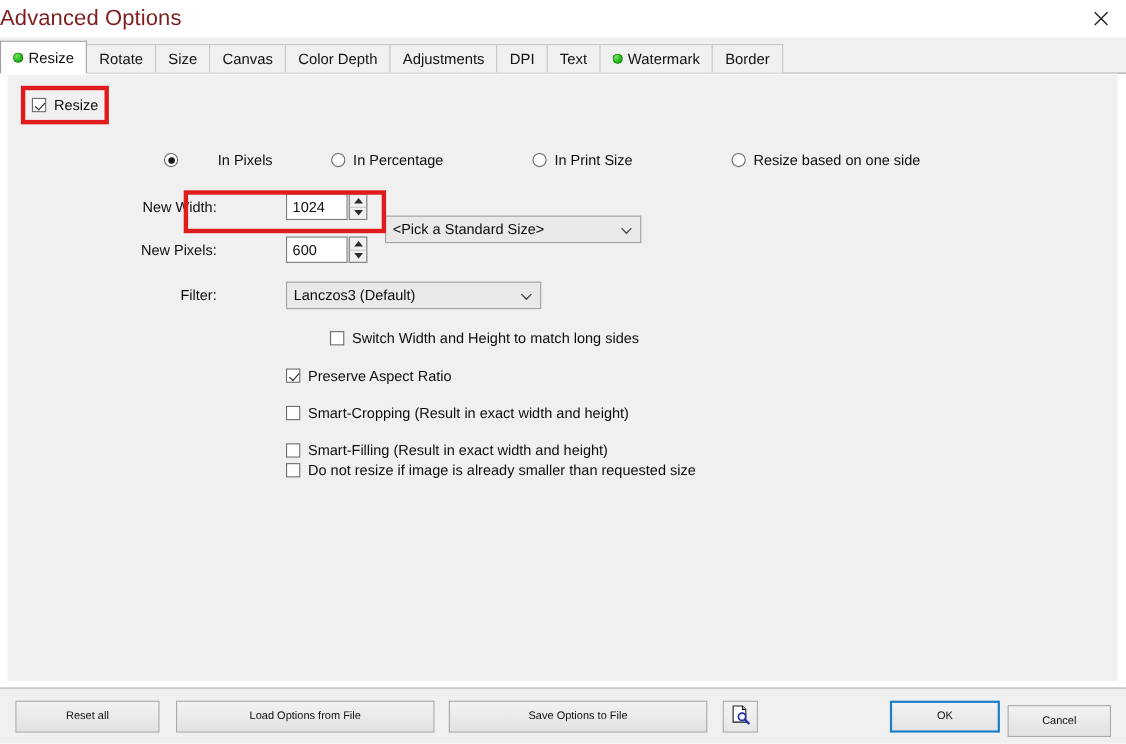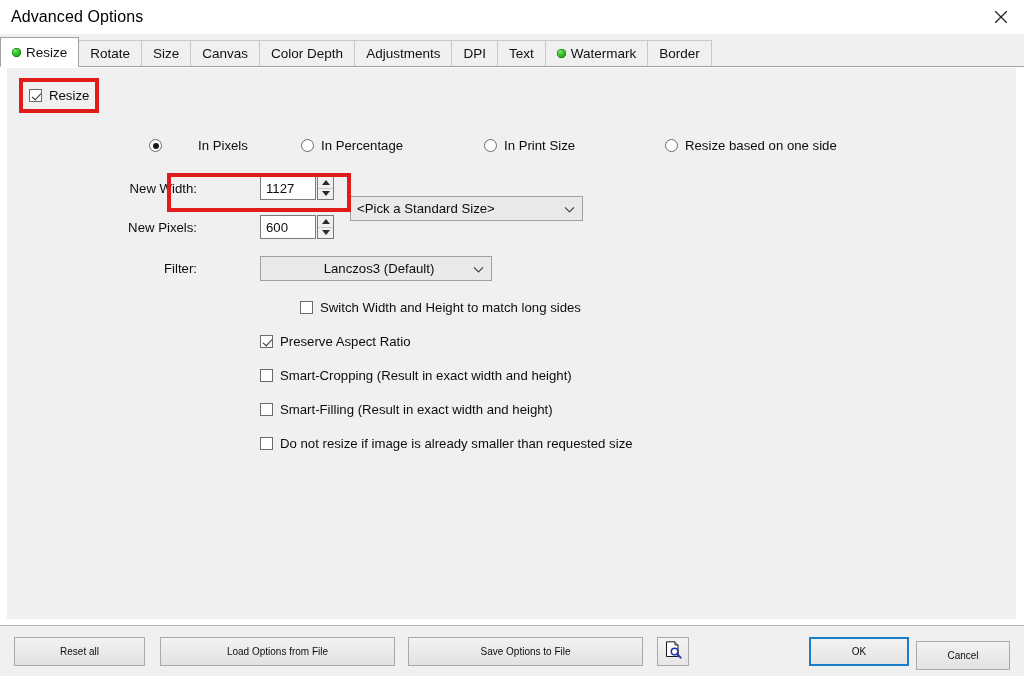--- a/index.html
+++ b/index.html
@@ -21,23 +21,22 @@
   .titlebar {
     position: absolute;
     left: 0; top: 0;
     width: 1024px;
     height: 34px;
     background: #ffffff;
     display: flex;
     align-items: center;
   }
   .titlebar-text {
-    margin-left: 11px;
-    font-size: 16px;
-    color: #000000;
+    font-size: 20px;
+    color: #7f1d1d;
     letter-spacing: 0.1px;
   }
   .close-btn {
     position: absolute;
     right: 0; top: 0;
     width: 46px;
     height: 34px;
     display: flex;
     align-items: center;
     justify-content: center;
@@ -358,21 +357,21 @@
     <div class="radio-row" style="left:477px; top:70px;">
       <span class="radio"></span>
       <span class="cb-label">In Print Size</span>
     </div>
     <div class="radio-row" style="left:658px; top:70px;">
       <span class="radio"></span>
       <span class="cb-label">Resize based on one side</span>
     </div>
 
     <div class="fld-label" style="left:110px; top:113px; width:80px;">New Width:</div>
-    <div class="textfield" style="left:253px; top:108px; width:56px; height:24px;">1127</div>
+    <div class="textfield" style="left:253px; top:108px; width:56px; height:24px;">1024</div>
     <div class="spinner" style="left:310px; top:108px; height:24px;">
       <div class="spin-half">
           <span class="arr-up"></span>
         </div>
       <div class="spin-half">
           <span class="arr-dn"></span>
         </div>
     </div>
     <div class="redbox" id="redbox-width"></div>
 
@@ -390,21 +389,21 @@
     <div class="spinner" style="left:310px; top:147px; height:24px;">
       <div class="spin-half">
           <span class="arr-up"></span>
         </div>
       <div class="spin-half">
           <span class="arr-dn"></span>
         </div>
     </div>
 
     <div class="fld-label" style="left:140px; top:193px; width:50px;">Filter:</div>
-    <div class="combo" style="left:253px; top:188px; width:232px; height:25px;justify-content:center;">
+    <div class="combo" style="left:253px; top:188px; width:232px; height:25px;">
       <span>Lanczos3 (Default)</span>
       <span class="caret">
         <svg width="11" height="8" viewBox="0 0 11 8">
             <path d="M1 1.4 L5.5 6 L10 1.4" stroke="#444" stroke-width="1.2" fill="none"></path>
           </svg>
       </span>
     </div>
 
     <div class="cb-row" style="left:253px; top:232px;padding-left:40px;">
       <span class="cbox"></span>
@@ -415,21 +414,21 @@
       <span class="cb-label">Preserve Aspect Ratio</span>
     </div>
     <div class="cb-row" style="left:253px; top:300px;">
       <span class="cbox"></span>
       <span class="cb-label">Smart-Cropping (Result in exact width and height)</span>
     </div>
     <div class="cb-row" style="left:253px; top:334px;">
       <span class="cbox"></span>
       <span class="cb-label">Smart-Filling (Result in exact width and height)</span>
     </div>
-    <div class="cb-row" style="left:253px; top:368px;">
+    <div class="cb-row" style="left:253px; top:352px;">
       <span class="cbox"></span>
       <span class="cb-label">Do not resize if image is already smaller than requested size</span>
     </div>
 
   </div>
 </div>
 
 <div class="buttonbar">
   <div class="btn" style="left:14px; top:11px; width:131px; height:29px;">Reset all</div>
   <div class="btn" style="left:160px; top:11px; width:235px; height:29px;">Load Options from File</div>

